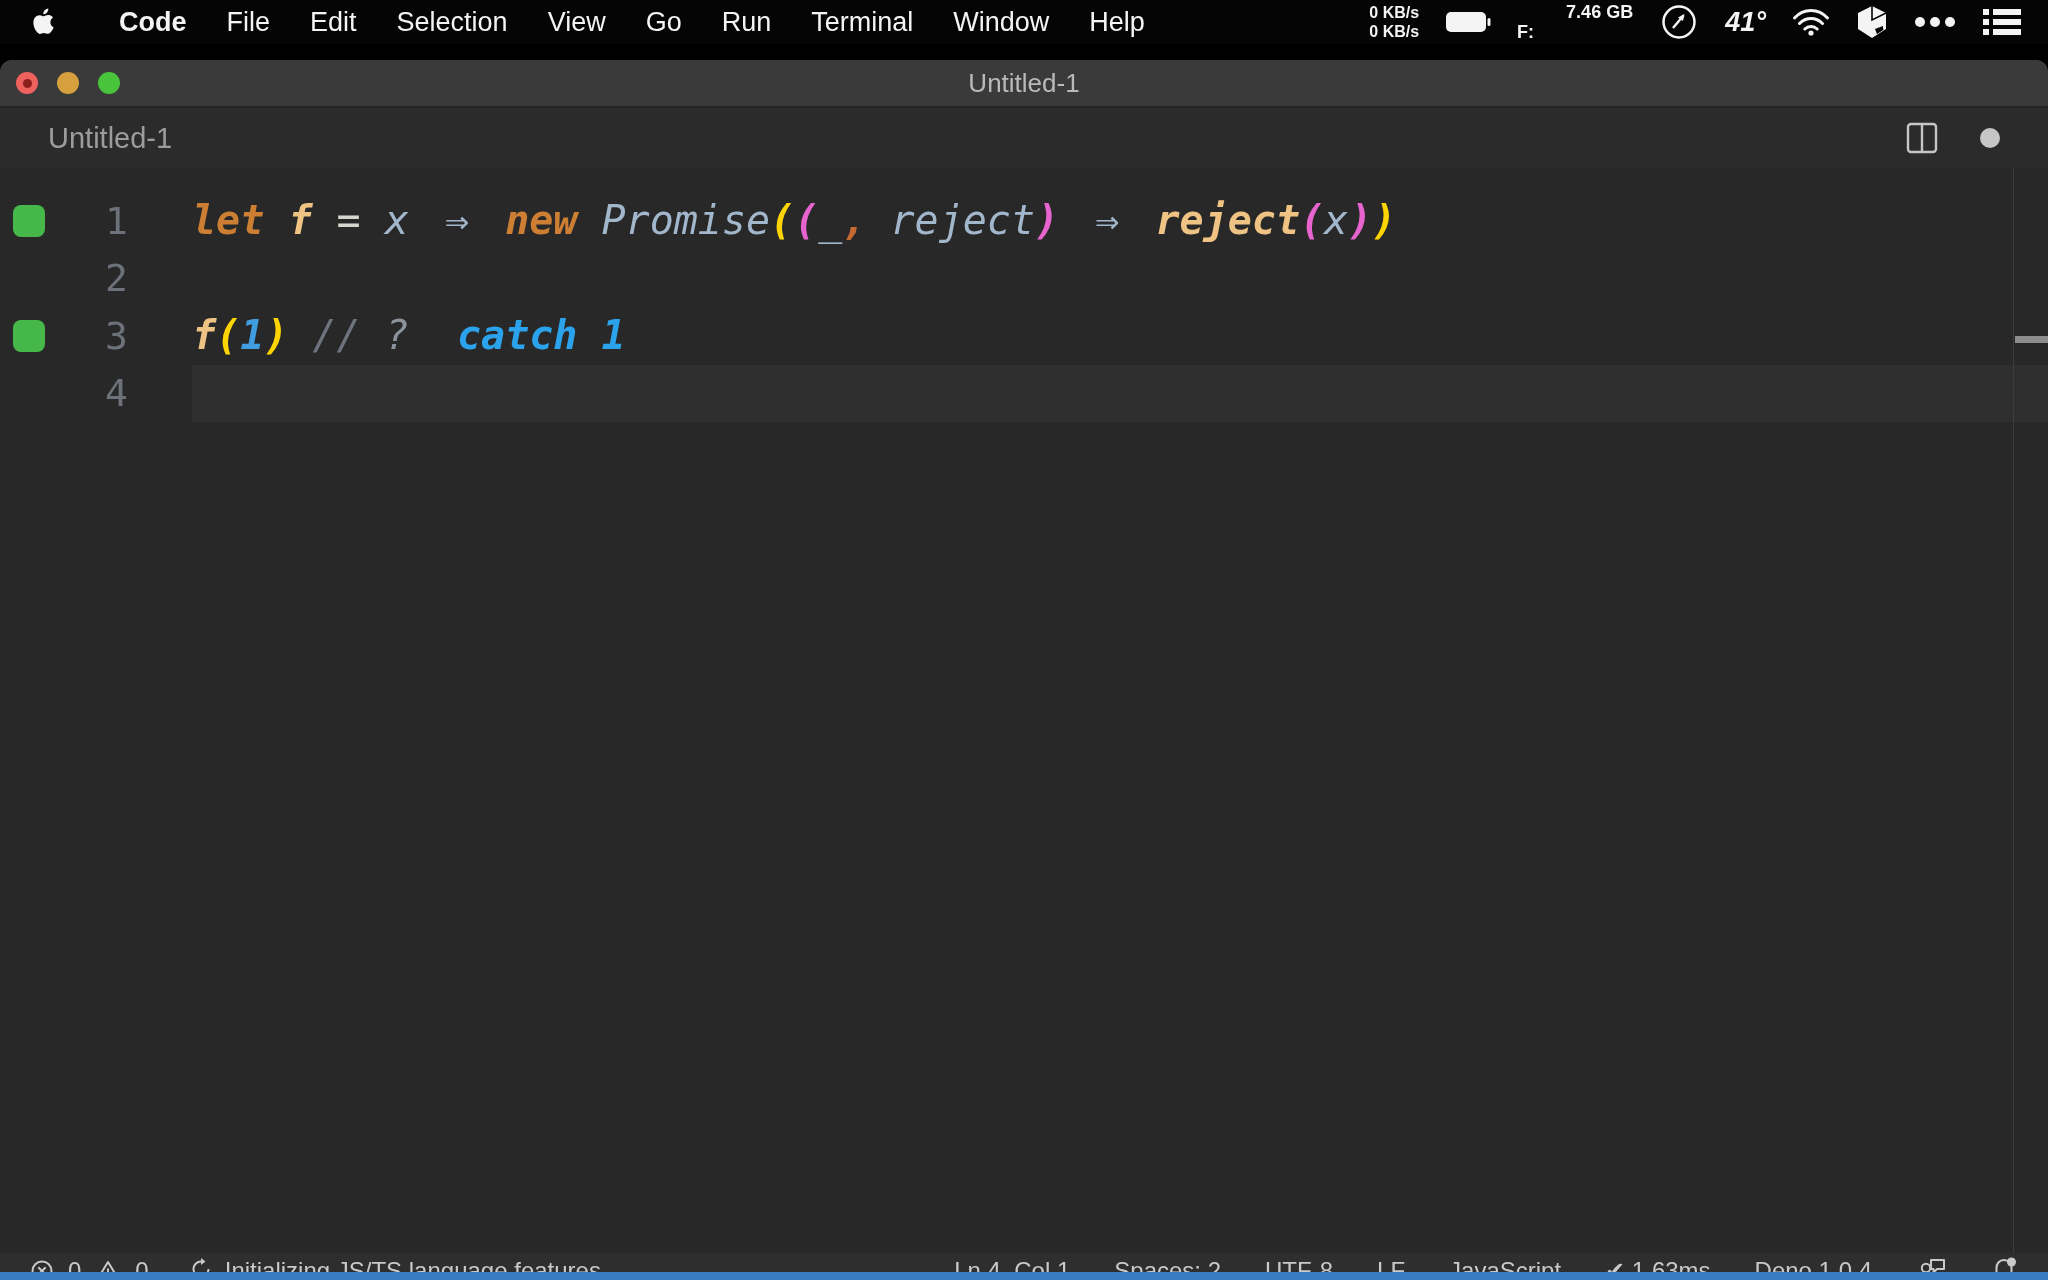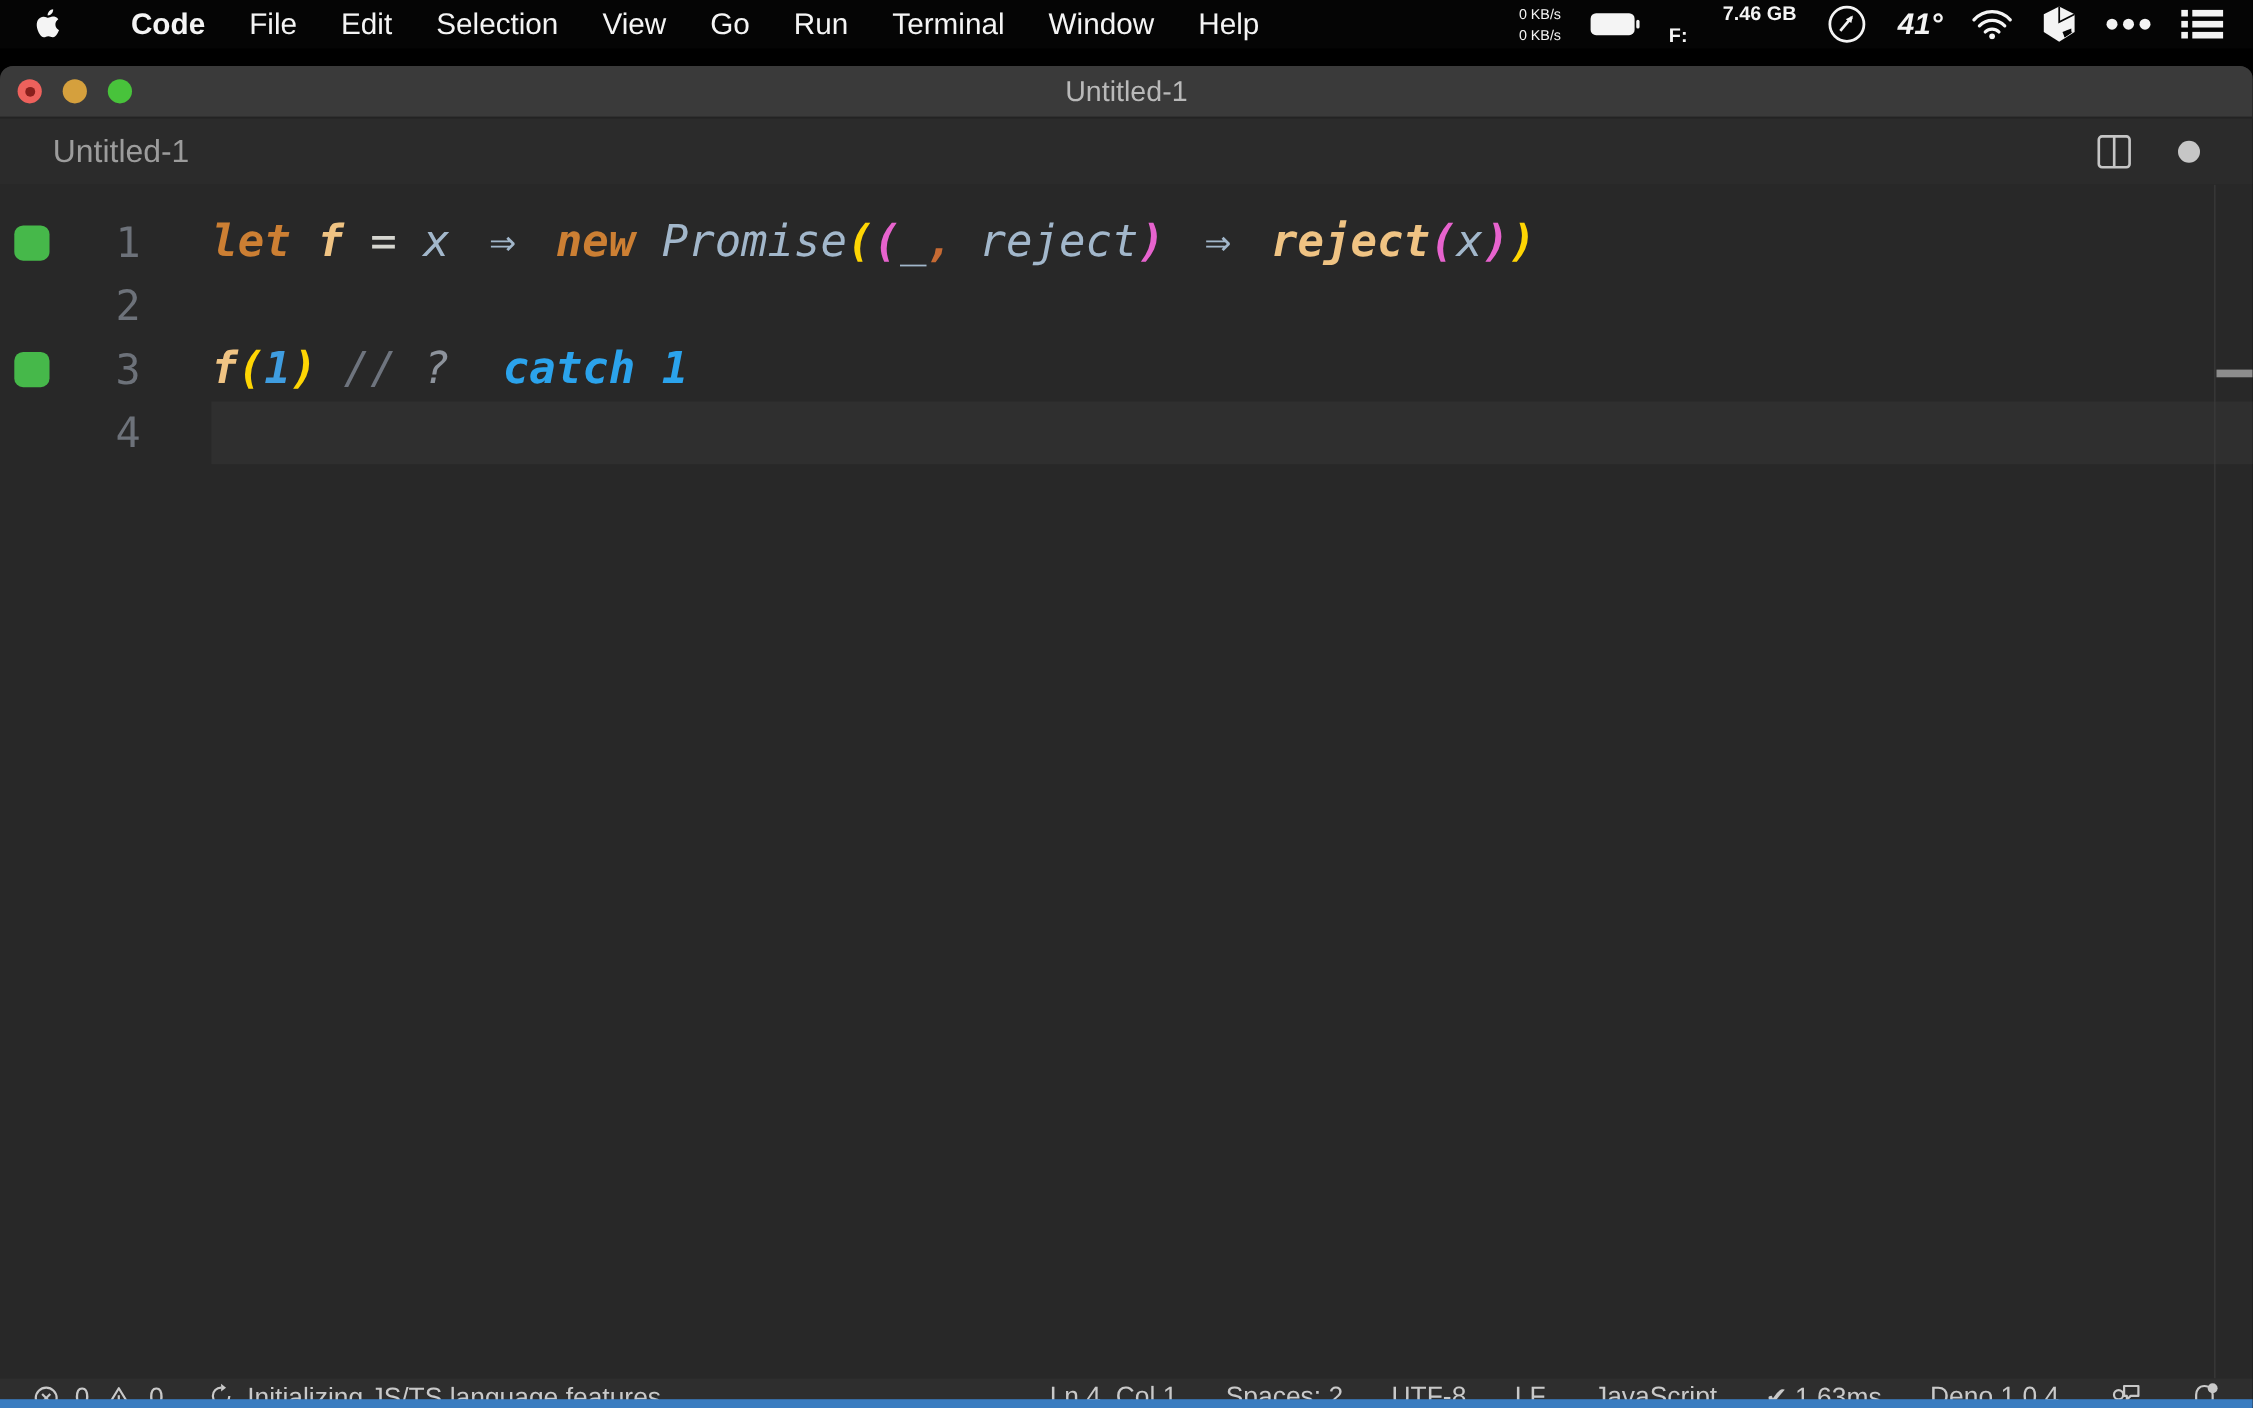--- a/index.html
+++ b/index.html
@@ -7,21 +7,21 @@
   .screen{position:relative;width:2048px;height:1280px;background:#000;}
 
   
   .menubar{position:absolute;top:0;left:0;right:0;height:44px;background:#050505;
     display:flex;align-items:center;color:#f4f4f4;font-size:27px;}
   .menubar-left{display:flex;align-items:center;gap:40px;padding-left:30px;}
   .menu-item{white-space:nowrap;cursor:default;}
   .menu-item.app-name{font-weight:bold;margin-left:24px;}
   .apple{width:25px;height:29px;display:block;margin-top:-2px;}
   .menubar-right{margin-left:auto;display:flex;align-items:center;gap:26px;padding-right:26px;}
-  .net{font-size:13px;font-weight:400;line-height:19px;text-align:left;}
+  .net{font-size:16px;font-weight:700;line-height:19px;text-align:left;}
   .mem{display:grid;grid-template-columns:auto auto;column-gap:30px;font-size:18px;font-weight:600;line-height:20px;}
   .mem .val{margin-top:40px;}
   .temp{font-size:27px;font-weight:600;font-style:italic;}
   .mbicon{display:block;}
 
   
   .window{position:absolute;top:60px;left:0;width:2048px;height:1228px;border-radius:12px;
     overflow:hidden;background:#282828;}
   .titlebar{height:46px;background:#3a3a3a;border-bottom:2px solid #232323;position:relative;
     display:flex;align-items:center;justify-content:center;}

